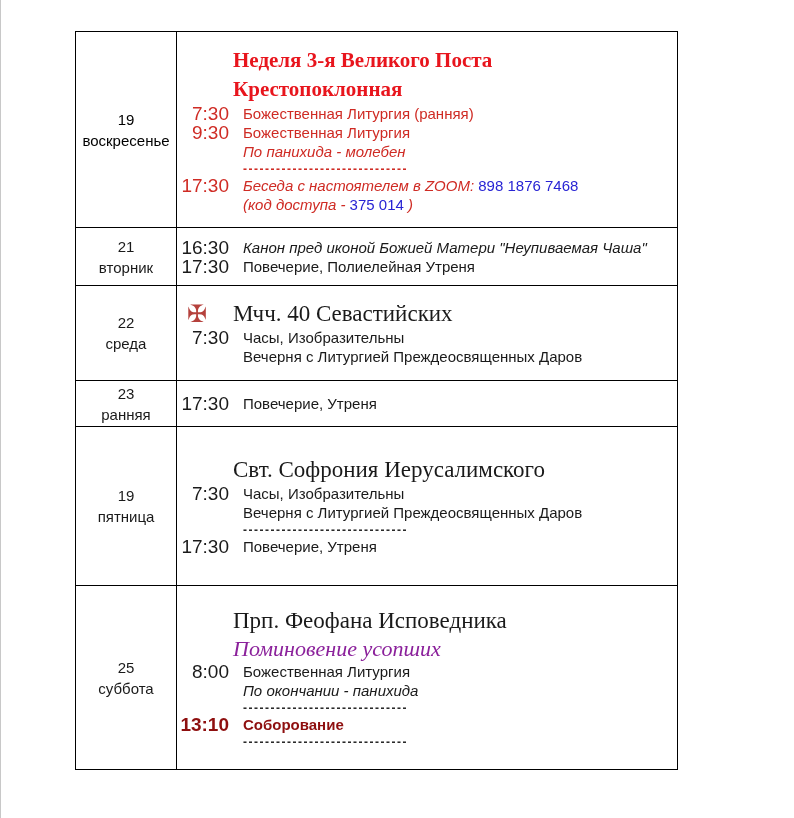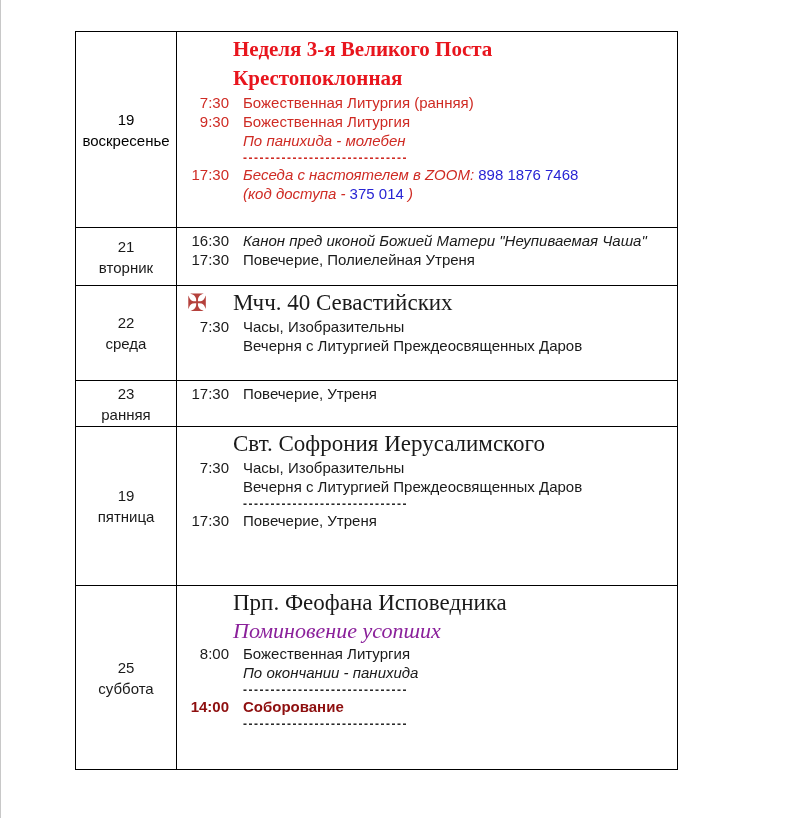--- a/index.html
+++ b/index.html
@@ -31,21 +31,21 @@
     width:100px;flex:none;
     border-right:1px solid #000;
     display:flex;flex-direction:column;
     align-items:center;justify-content:center;
     font-size:15px;line-height:21px;
   }
   .day-red{color:#000000;}
   .content-cell{
     flex:1;
     display:flex;flex-direction:column;
-    justify-content:flex-start;
+    justify-content:center;
     padding:3px 6px 3px 0;
   }
   .feast{
     font-family:"Liberation Serif", serif;
     padding-left:56px;
   }
   .feast-red{
     color:#e8151d;font-weight:bold;
     font-size:21px;line-height:29px;
   }
@@ -60,21 +60,21 @@
   }
   .cross-icon{
     color:#b5413c;font-size:24px;width:46px;flex:none;
     font-family:"DejaVu Sans", sans-serif;
     line-height:24px;
   }
   .entry{display:block;}
   .entry-row{display:flex;align-items:flex-start;}
   .time{
     width:52px;flex:none;text-align:right;
-    font-size:15px;line-height:19px;
+    font-size:19px;line-height:19px;
   }
   .lines{margin-left:14px;font-size:15px;line-height:19px;}
   .sep{
     margin-left:66px;
     font-size:12px;font-weight:bold;letter-spacing:1.5px;
     line-height:11px;margin-top:3px;margin-bottom:1px;
     white-space:nowrap;overflow:hidden;
   }
   .sep-red{color:#cf2b24;}
   .sep-black{color:#2a2a2a;}
@@ -239,21 +239,21 @@
             <span class="time">8:00</span>
             <div class="lines">
               <div><span class="s-black">Божественная Литургия</span></div>
               <div><span class="s-italic">По окончании - панихида</span></div>
             </div>
           </div>
           <div class="sep sep-black">------------------------------</div>
         </div>
         <div class="entry">
           <div class="entry-row">
-            <span class="time t-darkred">14:00</span>
+            <span class="time t-darkred">13:10</span>
             <div class="lines">
               <div><span class="s-darkred-bold">Соборование</span></div>
             </div>
           </div>
           <div class="sep sep-black">------------------------------</div>
         </div>
       </div>
     </div>
   </div>
 

